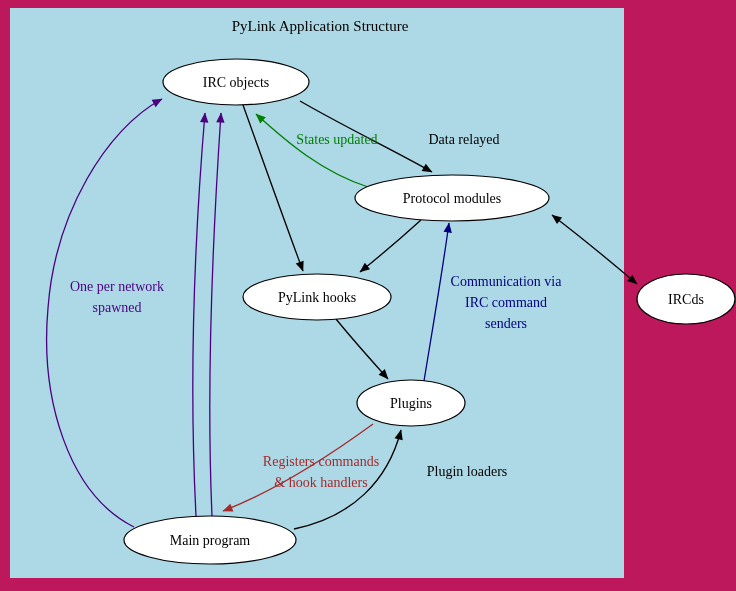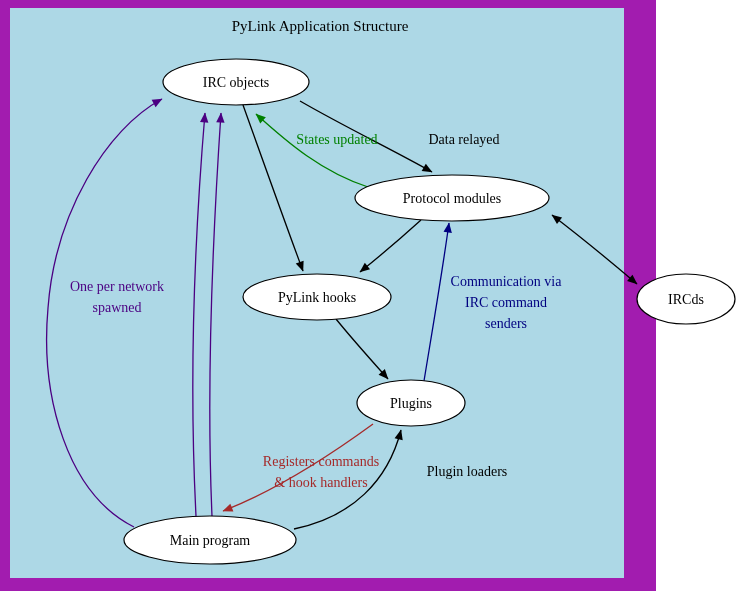--- a/index.html
+++ b/index.html
@@ -2,23 +2,23 @@
 <html><head>
 <meta charset="utf-8">
 <style>
   html, body {
     margin: 0;
     padding: 0;
     background: #ffffff;
   }
   .stage {
     position: relative;
-    width: 656px;
+    width: 736px;
     height: 591px;
-    background: #a21caf;
+    background: #be185d;
     font-family: "Liberation Serif", "DejaVu Serif", serif;
   }
   svg text {
     font-family: "Liberation Serif", "DejaVu Serif", serif;
     font-size: 14px;
     fill: #000000;
   }
   text.title { font-size: 15px; }
   .node-ellipse {
     fill: #ffffff;

